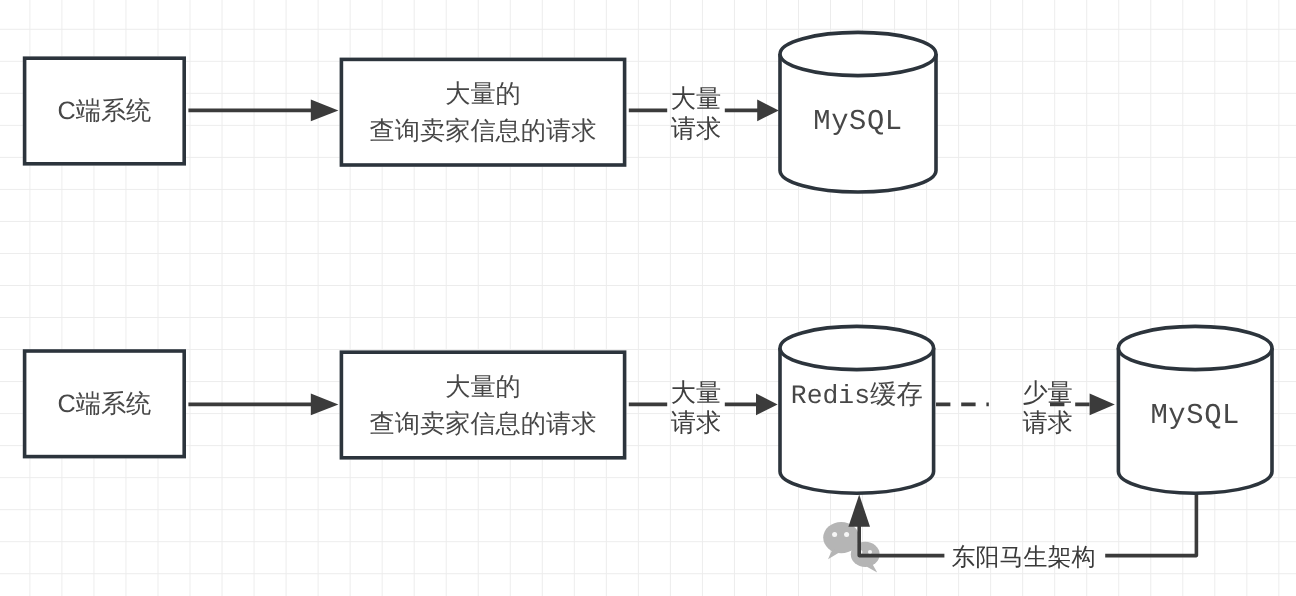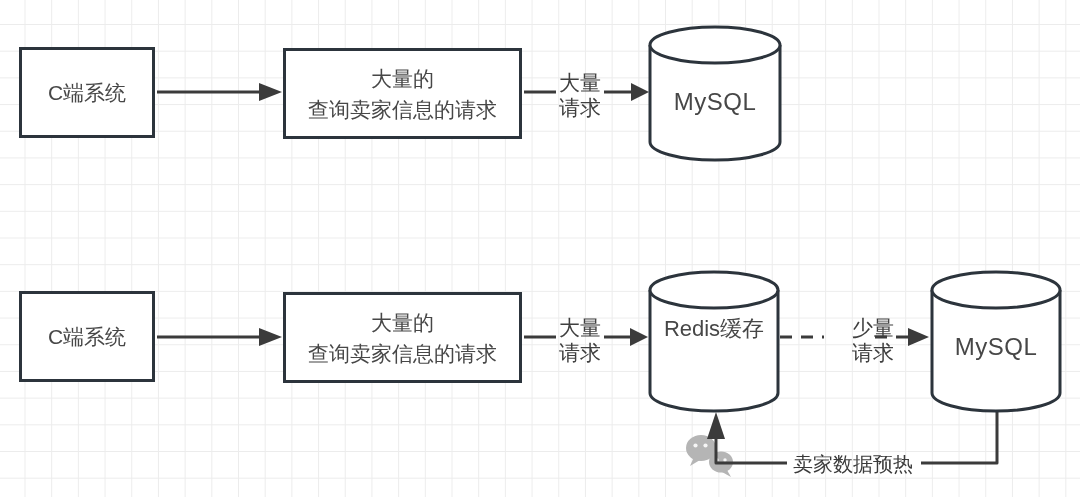--- a/index.html
+++ b/index.html
@@ -39,20 +39,21 @@
     z-index:3;
   }
   .lbl span{display:block;}
   .cyl-lbl{
     position:absolute;
     transform:translate(-50%,-50%);
     text-align:center;
     color:#474747;
     white-space:nowrap;
     z-index:3;
+    font-family:Liberation Mono, monospace;
   }
   .db-lbl{font-size:24px;letter-spacing:0.5px;}
   .cache-lbl{font-size:22px;}
   .preheat-lbl{
     position:absolute;
     transform:translate(-50%,-50%);
     color:#3a3a3a;
     font-size:20px;
     white-space:nowrap;
     z-index:4;
@@ -162,15 +163,15 @@
 
   <div class="cyl-lbl cache-lbl" style="left:714px;top:329px;">Redis缓存</div>
 
   <div class="lbl" style="left:873px;top:340px;">
     <span>少量</span>
     <span>请求</span>
   </div>
 
   <div class="cyl-lbl db-lbl" style="left:996px;top:347px;">MySQL</div>
 
-  <div class="preheat-lbl" style="left:853px;top:464px;">卖家数据预热</div>
+  <div class="preheat-lbl" style="left:853px;top:464px;">东阳马生架构</div>
 
 </div>
 
 </body></html>

